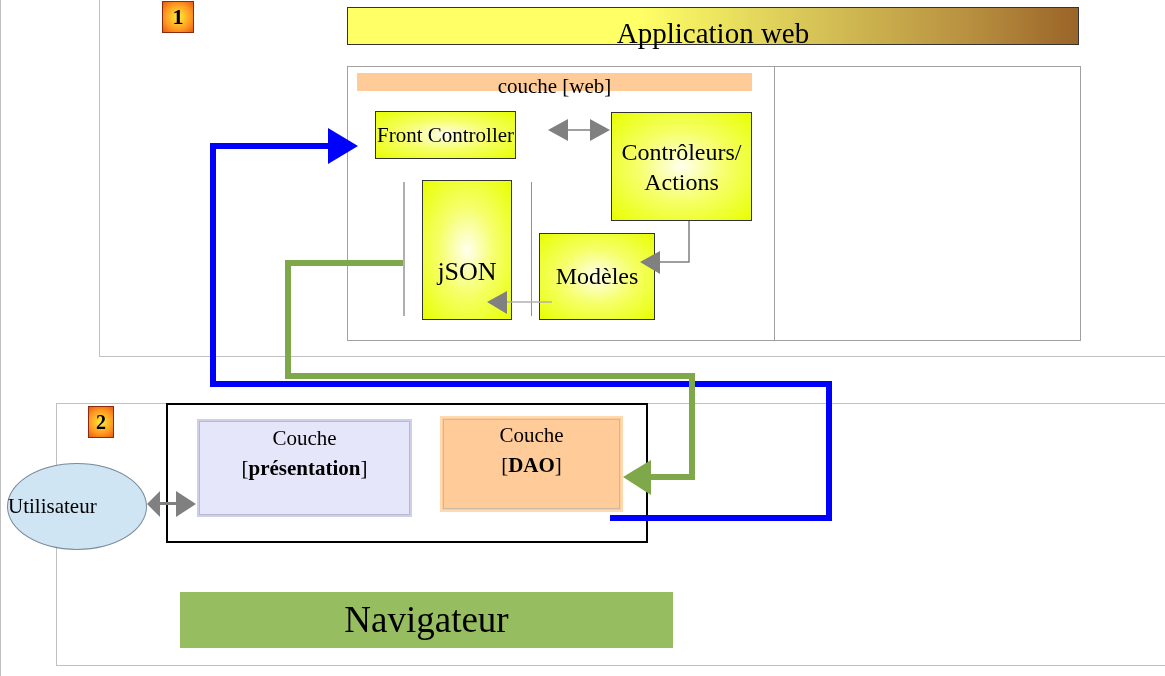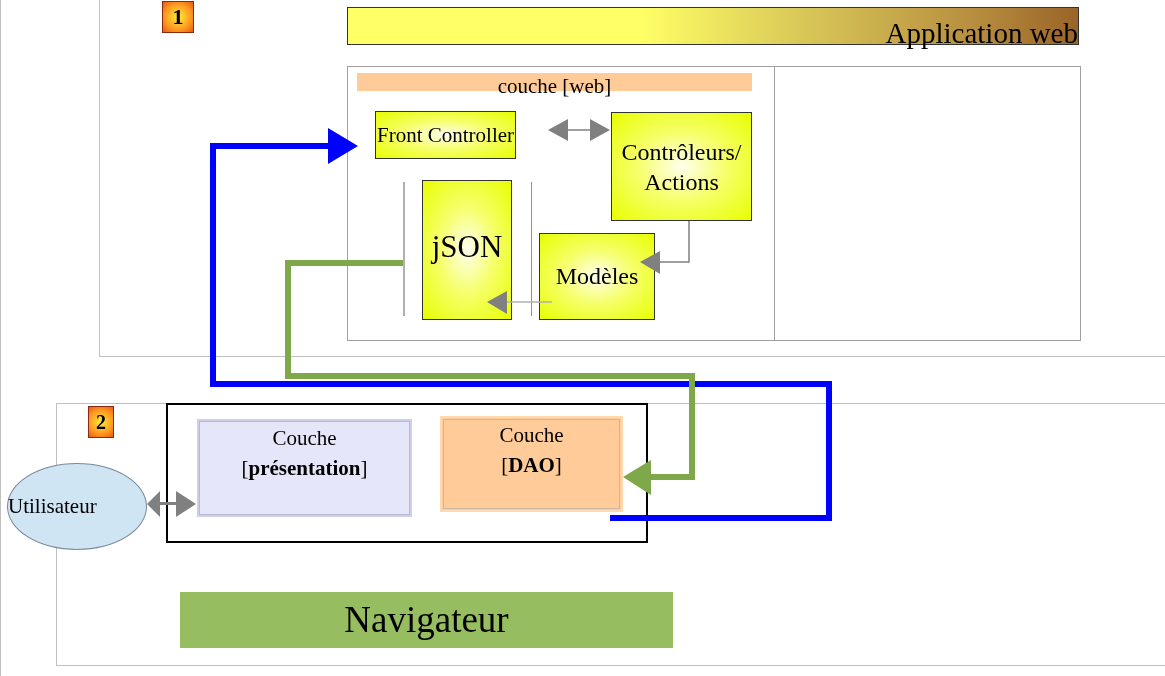--- a/index.html
+++ b/index.html
@@ -30,37 +30,37 @@
 </head>
 <body>
 
 <div class="abs frame" style="left:0; top:-2px; width:3px; height:680px; border-width:0 0 0 1px;"></div>
 <div class="abs frame" style="left:99px; top:-2px; width:1070px; height:359px; border-width:0 0 1px 1px;"></div>
 <div class="abs frame" style="left:56px; top:403px; width:1113px; height:263px; border-width:1px 0 1px 1px;"></div>
 
 <div class="abs badge" style="left:162px; top:1px;">1</div>
 <div class="abs badge" style="left:88px; top:406px; width:26px; height:32px; font-size:20px;">2</div>
 
-<div class="abs title-bar" style="left:347px; top:7px; width:732px; height:38px;text-align:right;">Application web</div>
+<div class="abs title-bar" style="left:347px; top:7px; width:732px; height:38px;">Application web</div>
 
 <div class="abs" style="left:347px; top:66px; width:734px; height:275px; border:1px solid #a0a0a0;"></div>
 <div class="abs" style="left:774px; top:67px; width:1px; height:273px; background:#a0a0a0;"></div>
 
 <div class="abs couche-web" style="left:357px; top:73px; width:395px; height:18px;">couche [web]</div>
 
 <div class="abs ybox" style="left:375px; top:111px; width:141px; height:48px; font-size:21px;">
   <span>Front Controller</span>
 </div>
 
 <div class="abs ybox" style="left:611px; top:112px; width:141px; height:109px; font-size:24px; line-height:30px; flex-direction:column;">
   <span>Contrôleurs/</span>
   <span>Actions</span>
 </div>
 
-<div class="abs ybox" style="left:422px; top:180px; width:90px; height:140px; font-size:31px; align-items:flex-start; padding-top:48px;">
+<div class="abs ybox" style="left:422px; top:180px; width:90px; height:140px; font-size:26px; align-items:flex-start; padding-top:76px;">
   <span>jSON</span>
 </div>
 
 <div class="abs ybox" style="left:539px; top:233px; width:116px; height:87px; font-size:24px;">
   <span>Modèles</span>
 </div>
 
 <div class="abs" style="left:403px; top:182px; width:2px; height:134px; background:#b0b0b0;"></div>
 <div class="abs" style="left:531px; top:182px; width:1px; height:134px; background:#909090;"></div>
 

